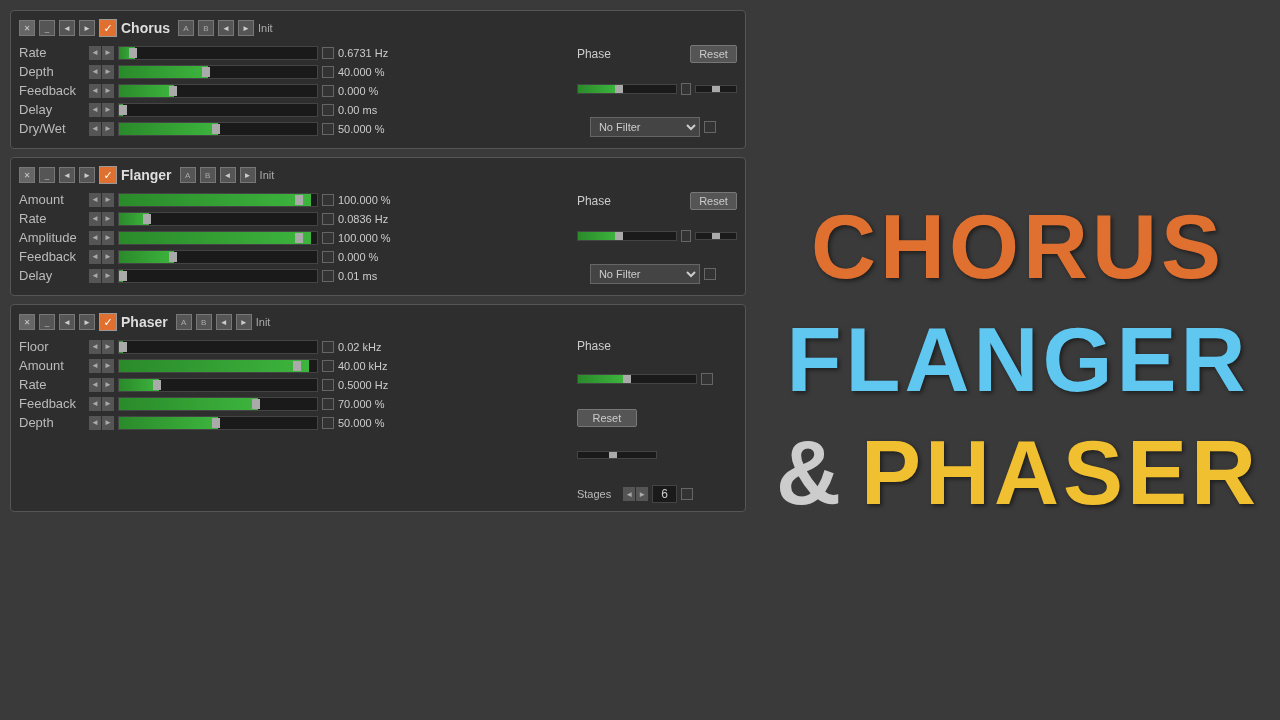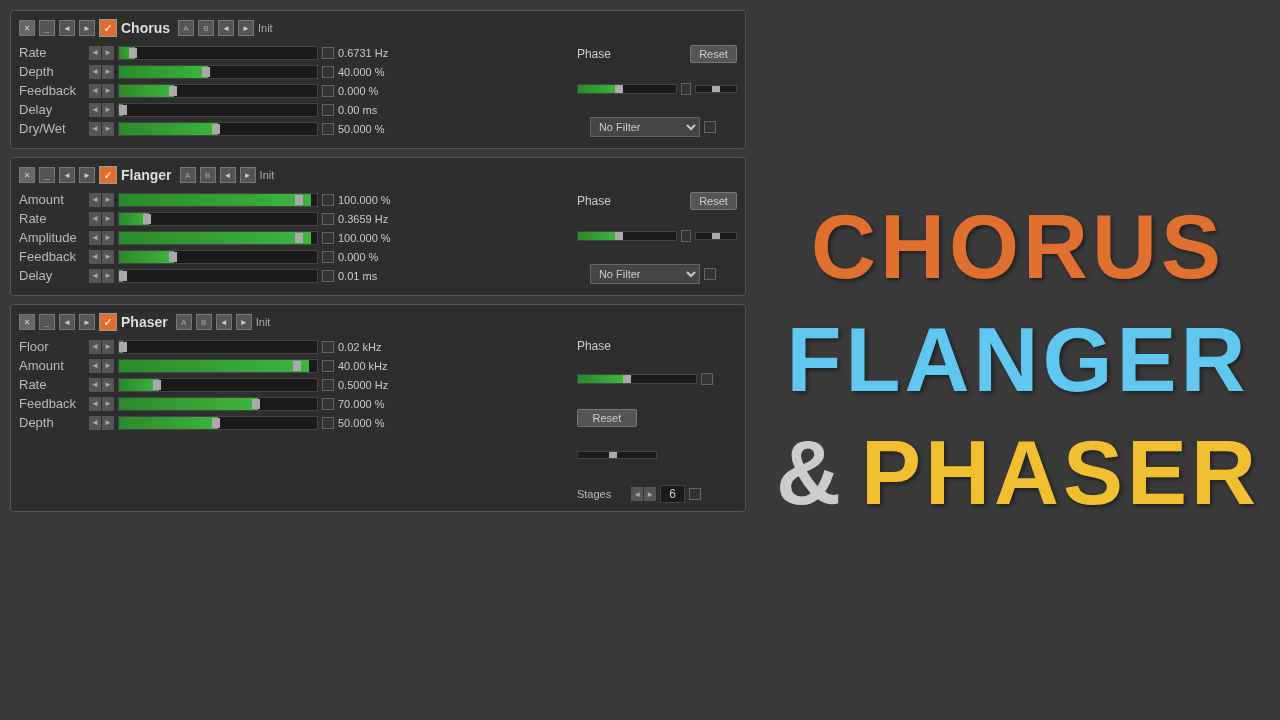--- a/index.html
+++ b/index.html
@@ -291,21 +291,21 @@
     }
 
     .stages-row {
       display: flex;
       align-items: center;
       gap: 4px;
     }
     .stages-label {
       font-size: 11px;
       color: #bbb;
-      margin-right: 16px;
+      margin-right: 8px;
     }
     .stages-arrows {
       display: flex;
       gap: 1px;
     }
     .stages-value-box {
       background: #1a1a1a;
       border: 1px solid #444;
       padding: 1px 8px;
       font-size: 12px;
@@ -470,21 +470,21 @@
             <span class="param-name">Rate</span>
             <div class="param-arrows">
               <button class="arrow-btn">◄</button>
               <button class="arrow-btn">►</button>
             </div>
             <div class="slider-container">
               <div class="slider-fill" style="width:15%"></div>
               <div class="slider-thumb" style="left:12%"></div>
             </div>
             <div class="param-checkbox"></div>
-            <span class="param-value">0.3659 Hz</span>
+            <span class="param-value">0.0836 Hz</span>
           </div>
 
           <div class="param-row">
             <span class="param-name">Amplitude</span>
             <div class="param-arrows">
               <button class="arrow-btn">◄</button>
               <button class="arrow-btn">►</button>
             </div>
             <div class="slider-container">
               <div class="slider-fill" style="width:97%"></div>

